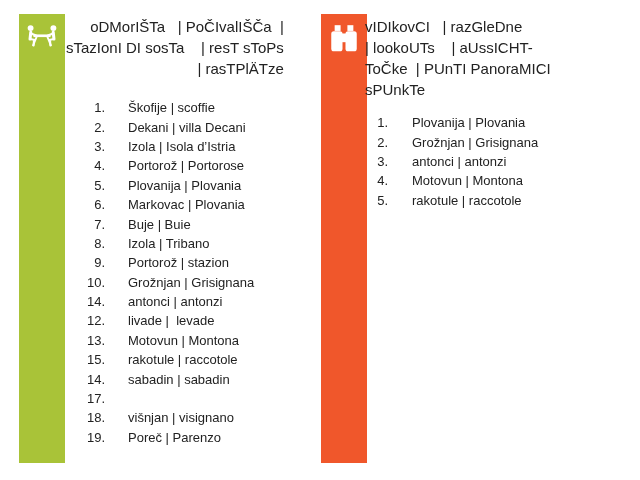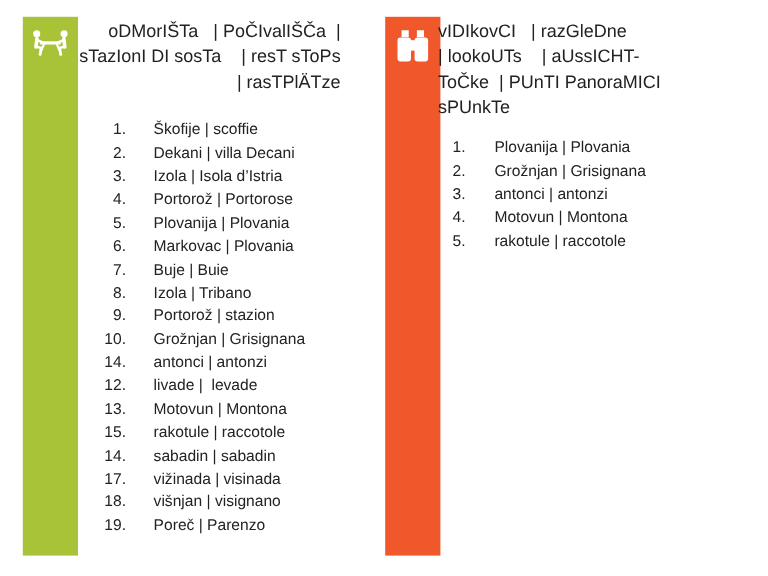--- a/index.html
+++ b/index.html
@@ -164,21 +164,20 @@
         <span class="txt">rakotule | raccotole</span>
       </li>
 
       <li class="row">
         <span class="num">14.</span>
         <span class="txt">sabadin | sabadin</span>
       </li>
 
       <li class="row">
         <span class="num">17.</span>
-        <span class="txt">vižinada | visinada</span>
       </li>
 
       <li class="row">
         <span class="num">18.</span>
         <span class="txt">višnjan | visignano</span>
       </li>
 
       <li class="row">
         <span class="num">19.</span>
         <span class="txt">Poreč | Parenzo</span>

